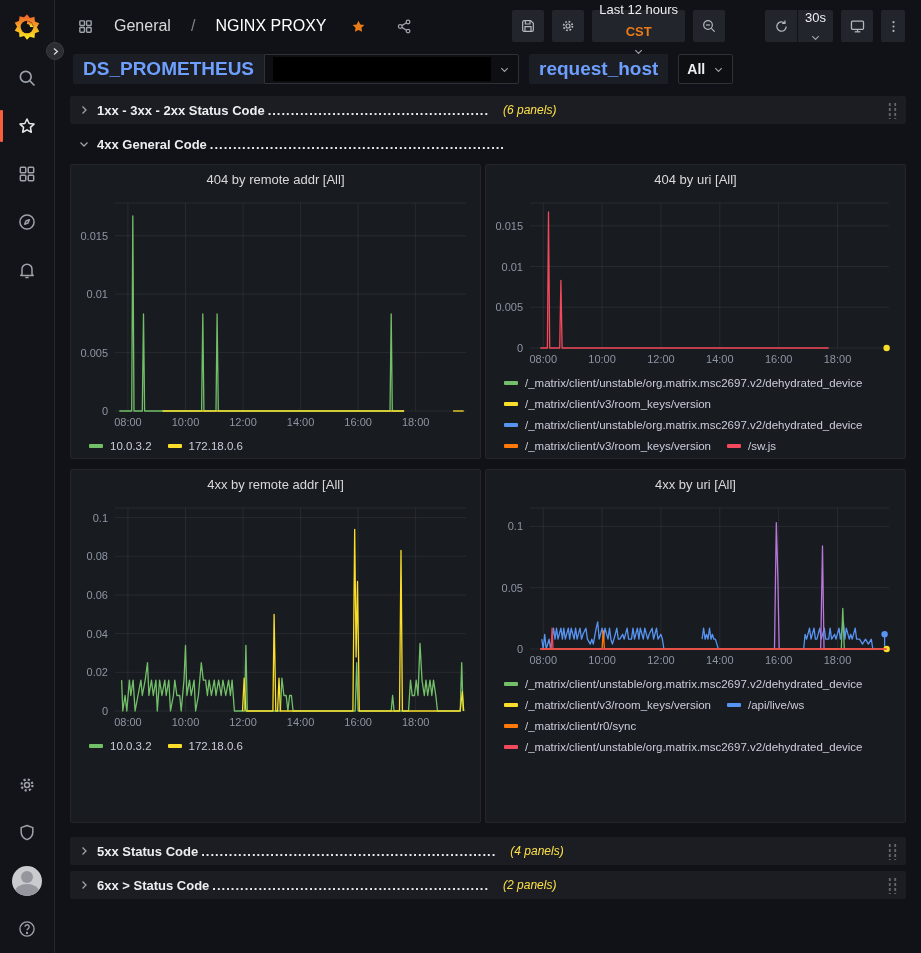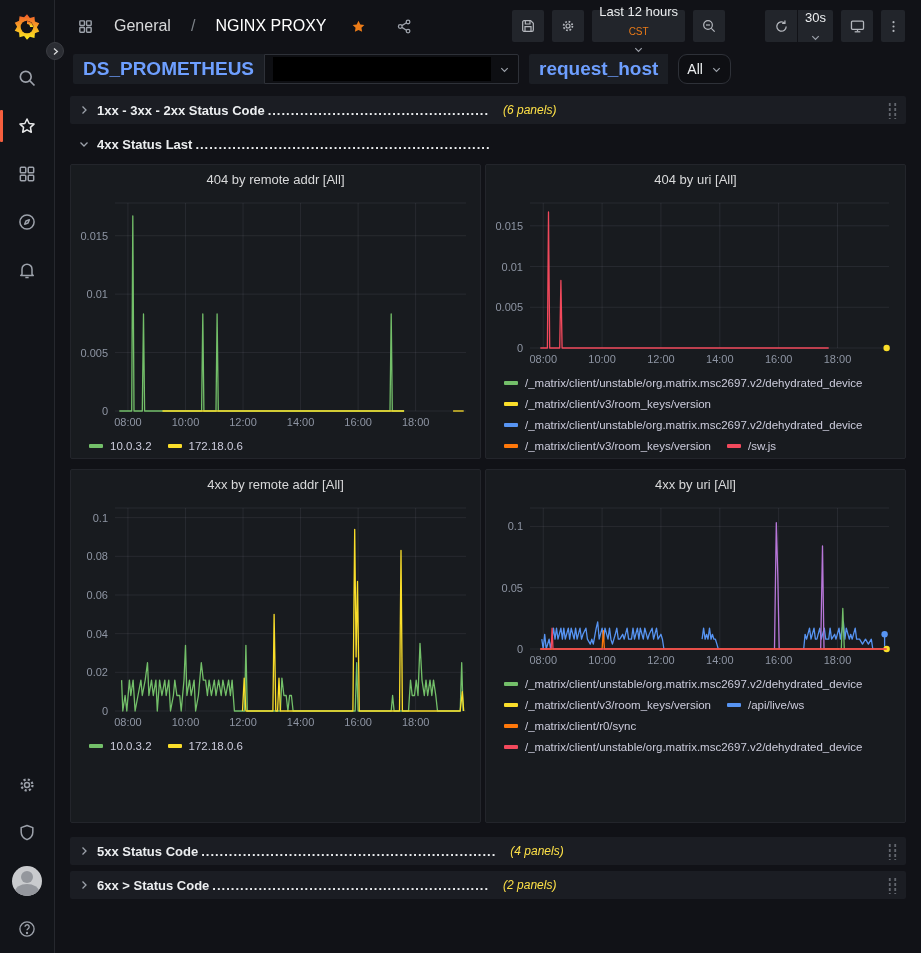--- a/index.html
+++ b/index.html
@@ -44,35 +44,35 @@
   .toolbar { margin-left:auto; display:flex; align-items:center; gap:8px; }
   .tb-btn {
     height:32px; min-width:32px; padding:0 7px; background:#22252b; border:none; border-radius:2px;
     color:#b4b7bd; display:flex; align-items:center; justify-content:center; gap:7px; cursor:pointer;
     font-family:inherit; font-size:13px;flex-direction:column;
   }
   .tb-btn .lbl { color:#eceef0; }
   .tb-group { display:flex; gap:1px;padding-left:32px; }
   .tb-group .tb-btn:first-child { border-radius:2px 0 0 2px; }
   .tb-group .tb-btn:last-child { border-radius:0 2px 2px 0; }
-  .tz { color:#eb7b18; font-size:10px; font-weight:400; }
+  .tz { color:#eb7b18; font-size:13px; font-weight:700; }
   .caret { color:#9da2ab; display:flex; }
   .kebab-btn { min-width:24px; padding:0 4px; }
   
   .submenu { display:flex; align-items:center; gap:10px; padding:2px 16px 6px 18px; }
   .var-group { display:flex; }
   .var-label {
     height:30px; display:flex; align-items:center; padding:0 10px; background:#1b1e24;
     color:#6e9fff; font-size:19px; font-weight:700; border-radius:2px 0 0 2px; cursor:pointer;
   }
   .var-select {
     height:30px; display:flex; align-items:center; gap:8px; padding:0 8px;
     background:#0e0f13; border:1px solid #2e3138; border-radius:0 2px 2px 0; cursor:pointer;
   }
-  .var-select.standalone { border-radius:9px; }
+  .var-select.standalone { border-radius:2px;font-weight:bold; }
   .redacted { width:218px; height:24px; background:#000; }
   .var-value { color:#eceef0; font-size:14px; }
   
   .dashboard { padding:6px 15px 0 15px; }
   .dash-row {
     height:28px; display:flex; align-items:center; padding:0 8px; border-radius:2px;
     cursor:pointer; margin-bottom:6px;
   }
   .dash-row.collapsed { background:#1b1d23; }
   .dash-row .chev { color:#9da2ab; display:flex; margin-right:7px; }
@@ -309,21 +309,21 @@
       <span class="row-count">(6 panels)</span>
       <span class="drag-handle"></span>
     </div>
 
     <div class="dash-row">
       <span class="chev">
         <svg width="12" height="12" viewBox="0 0 24 24" fill="none" stroke="currentColor" stroke-width="2.6">
             <polyline points="5 9 12 16 19 9"></polyline>
           </svg>
       </span>
-      <span class="row-title">4xx Status Last</span>
+      <span class="row-title">4xx General Code</span>
       <span class="row-dots">................................................................</span>
     </div>
 
     <div class="panel-grid">
       <div class="panel h1">
         <div class="panel-title">404 by remote addr [All]</div>
         <svg class="chart" width="395" height="235">
             <line x1="36" x2="387" y1="8" y2="8" stroke="rgba(204,204,220,0.09)"></line>
             <line x1="36" x2="387" y1="216" y2="216" stroke="rgba(204,204,220,0.09)"></line>
             <text x="29" y="220" fill="#8e95a3" font-size="11" text-anchor="end">0</text>

